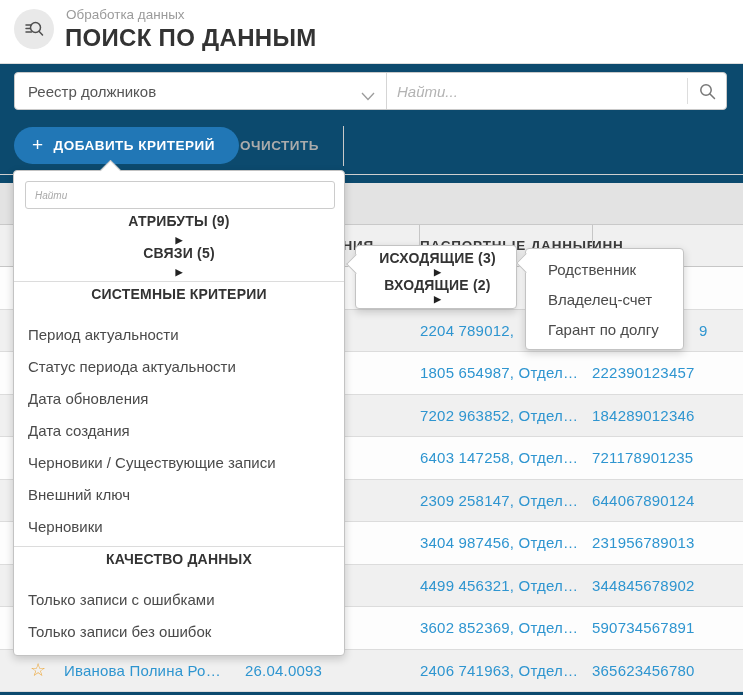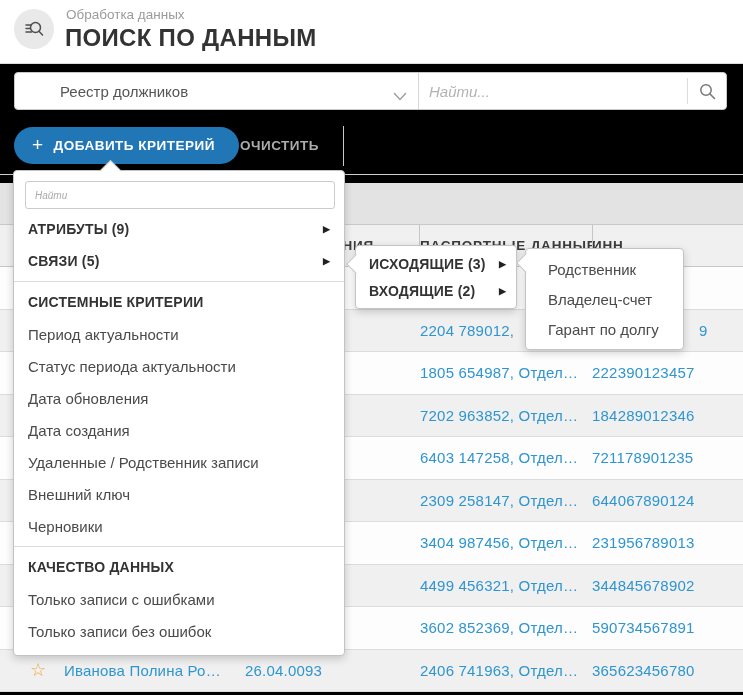--- a/index.html
+++ b/index.html
@@ -1,32 +1,32 @@
 <!DOCTYPE html>
 <html><head>
 <meta charset="utf-8">
 <style>
   html,body{margin:0;padding:0;background:#fff;}
   .screen{position:relative;width:743px;height:695px;overflow:hidden;
-          font-family:"Liberation Sans",sans-serif;background:#000000;}
+          font-family:"Liberation Sans",sans-serif;background:#0c4a6e;}
 
   
   .topbar{position:absolute;left:0;top:0;width:743px;height:63px;background:#ffffff;
           border-bottom:1px solid #ddd;}
   .logo{position:absolute;left:14px;top:9px;width:40px;height:40px;border-radius:50%;
         background:#e9e9e9;display:flex;align-items:center;justify-content:center;}
   .subtitle{position:absolute;left:66px;top:7px;font-size:13.5px;color:#9b9b9b;}
   .title{position:absolute;left:65px;top:24px;font-size:24px;font-weight:bold;
          color:#333;letter-spacing:.3px;}
 
   
   .searchbar{position:absolute;left:14px;top:72px;width:713px;height:38px;background:#fff;
              border:1px solid #c9c9c9;border-radius:4px;display:flex;align-items:stretch;
              box-sizing:border-box;}
-  .src-select{width:371px;display:flex;align-items:center;position:relative;cursor:pointer;padding-left:32px;}
+  .src-select{width:371px;display:flex;align-items:center;position:relative;cursor:pointer;}
   .src-select .val{margin-left:13px;font-size:15px;color:#555;}
   .src-select .chev{position:absolute;right:11px;top:14px;}
   .sb-div{width:1px;background:#d5d5d5;}
   .global-search{flex:1;border:none;outline:none;padding:0 10px;font-size:15px;
                  font-family:"Liberation Sans",sans-serif;color:#555;background:transparent;}
   .global-search::placeholder{color:#b3b3b3;font-style:italic;}
   .sb-div2{width:1px;height:26px;background:#ddd;align-self:center;}
   .sb-icon{width:38px;display:flex;align-items:center;justify-content:center;
            background:none;border:none;cursor:pointer;}
 
@@ -70,21 +70,21 @@
   .caret-up{position:absolute;top:-8px;left:89px;width:14px;height:14px;background:#fff;
             border-left:1px solid #c3c3c3;border-top:1px solid #c3c3c3;transform:rotate(45deg);}
   .caret-left{position:absolute;left:-7px;width:13px;height:13px;background:#fff;
               border-left:1px solid #c3c3c3;border-bottom:1px solid #c3c3c3;transform:rotate(45deg);}
   .menu-search{display:block;margin:0 11px 4px 11px;width:310px;height:28px;border:1px solid #ccc;
                border-radius:3px;padding:0 9px;font-size:10px;box-sizing:border-box;outline:none;
                font-family:"Liberation Sans",sans-serif;color:#666;}
   .menu-search::placeholder{color:#a9a9a9;font-style:italic;}
   .mi{height:32px;display:flex;align-items:center;justify-content:space-between;
       padding:0 14px;font-size:15px;color:#4a4a4a;cursor:pointer;}
-  .mi.bold{font-weight:bold;color:#333;font-size:14px;letter-spacing:.2px;}
+  .mi.bold{font-weight:bold;color:#333;font-size:14px;letter-spacing:.2px;flex-direction:column;}
   .mi.head{cursor:default;}
   .mi .arr{font-size:9px;color:#222;}
   .mdiv{border-top:1px solid #dcdcdc;margin:4px 0;}
 
   .sub1{position:absolute;left:355px;top:245px;width:162px;z-index:11;padding:4px 0;}
   .sub1 .mi{height:27px;padding:0 10px 0 13px;}
   .sub1 .caret-left{top:11px;}
   .sub2{position:absolute;left:525px;top:248px;width:159px;z-index:12;padding:5px 8px;}
   .sub2 .mi{height:30px;padding:0 14px;}
   .sub2 .caret-left{top:7px;}
@@ -213,21 +213,21 @@
         <div class="mi">
           <span>Статус периода актуальности</span>
         </div>
         <div class="mi">
           <span>Дата обновления</span>
         </div>
         <div class="mi">
           <span>Дата создания</span>
         </div>
         <div class="mi">
-          <span>Удаленные / Родственник записи</span>
+          <span>Черновики / Существующие записи</span>
         </div>
         <div class="mi">
           <span>Внешний ключ</span>
         </div>
         <div class="mi">
           <span>Черновики</span>
         </div>
         <div class="mdiv"></div>
         <div class="mi bold head">
           <span>КАЧЕСТВО ДАННЫХ</span>

